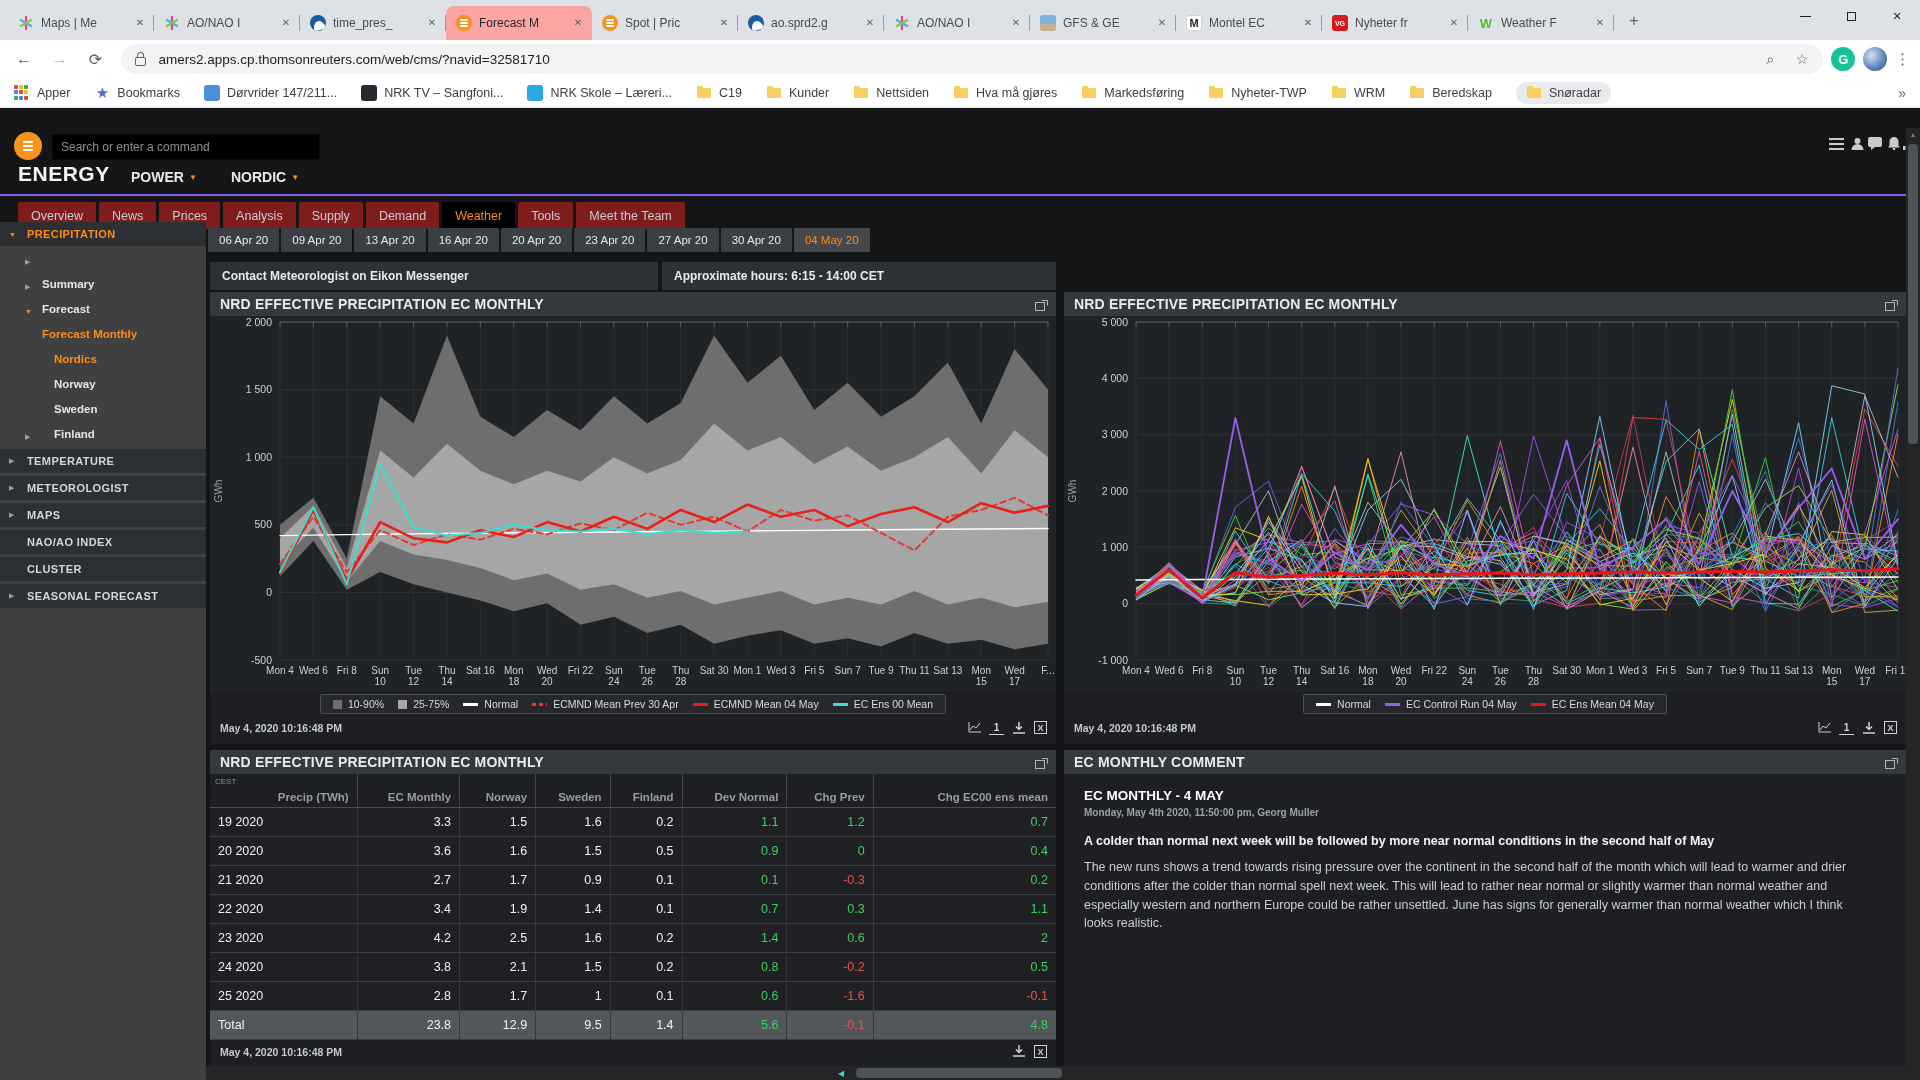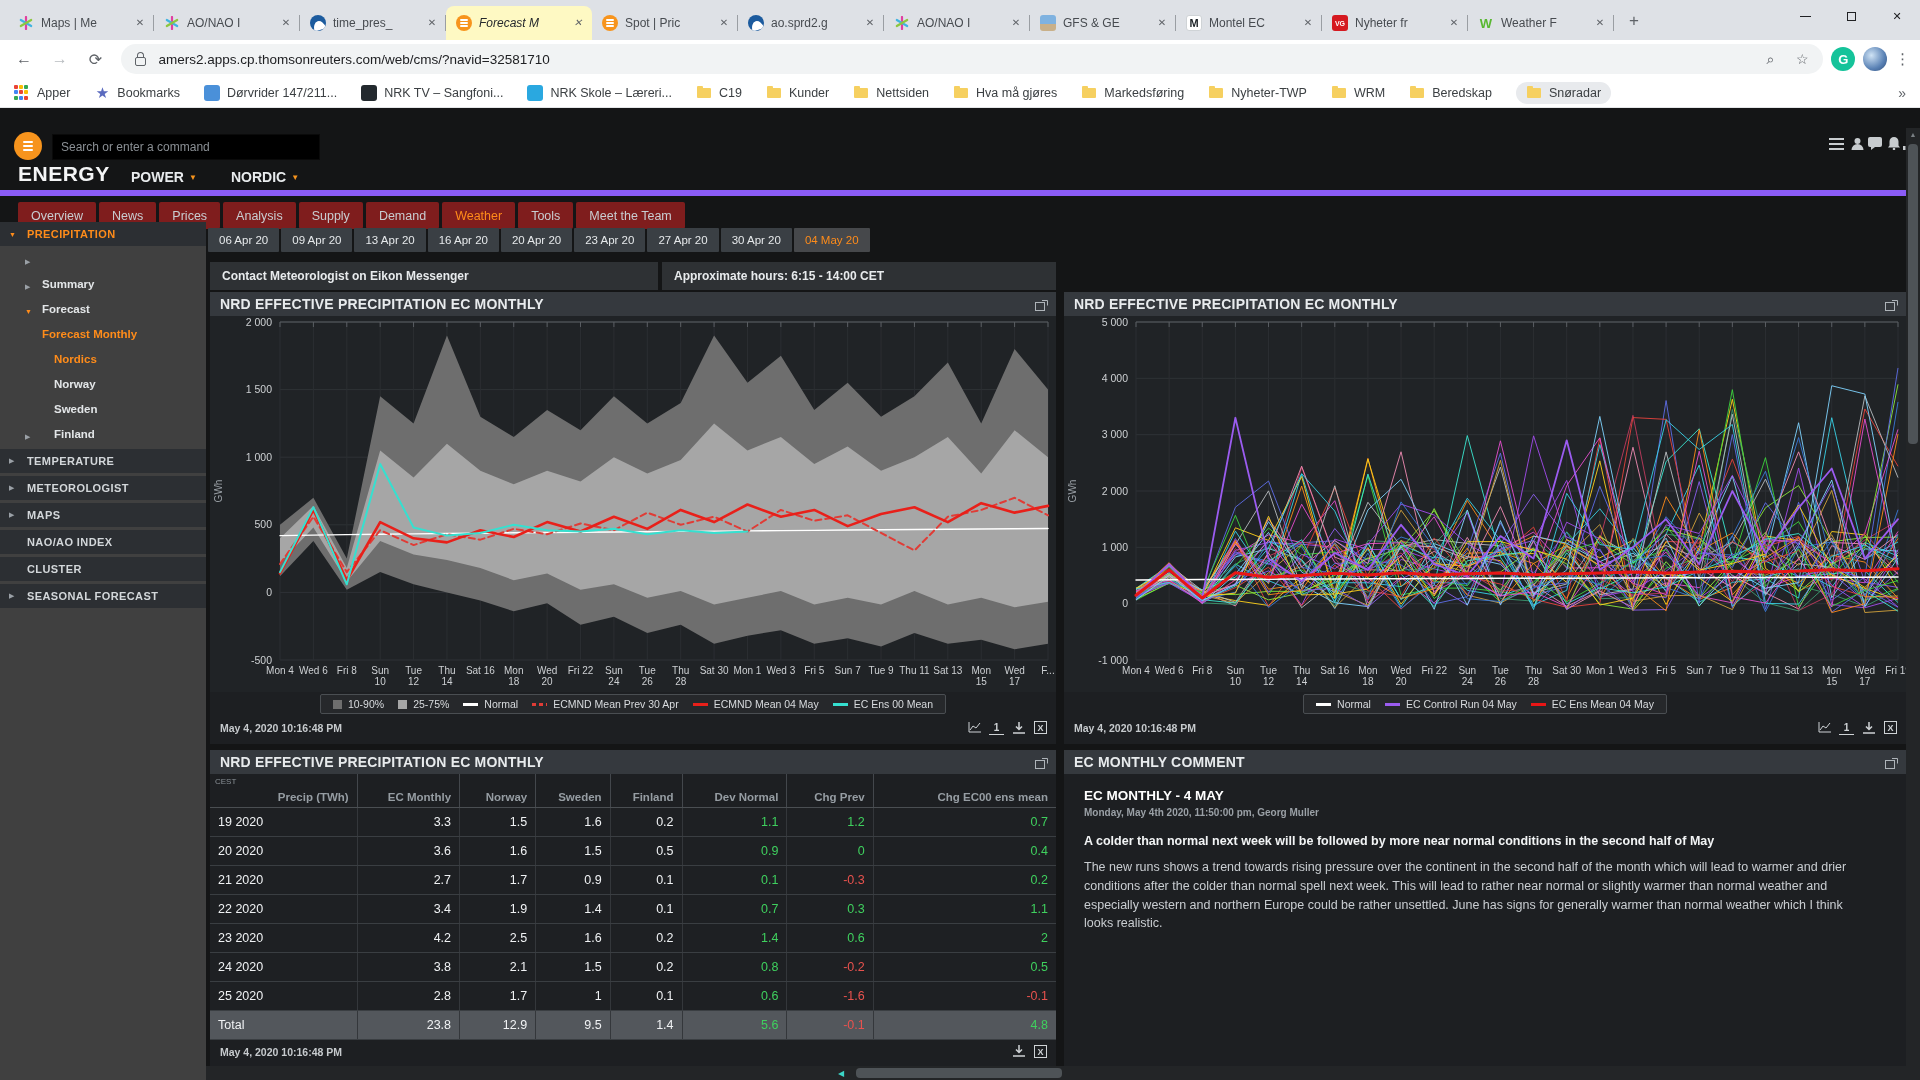--- a/index.html
+++ b/index.html
@@ -4,21 +4,21 @@
 <style>
   html,body{margin:0;padding:0;background:#000;}
   *{box-sizing:border-box;font-family:"Liberation Sans", sans-serif;}
   #screen{position:relative;width:1920px;height:1080px;overflow:hidden;background:#161819;}
 
   
   #tabbar{position:absolute;left:0;top:0;width:1920px;height:40px;background:#dee1e6;display:flex;}
   #tabs{display:flex;padding-left:8px;}
   .tab{position:relative;width:146px;height:34px;margin-top:6px;display:flex;align-items:center;gap:7px;padding:0 6px 0 10px;color:#474b50;font-size:12px;cursor:default;}
   .tab:not(.active):after{content:'';position:absolute;right:0;top:9px;height:16px;width:1px;background:#9a9ea3;}
-  .tab.active{background:#fef9c3;border-radius:8px 8px 0 0;color:#24282c;font-style:italic;}
+  .tab.active{background:#fca5a5;border-radius:8px 8px 0 0;color:#24282c;}
   .tab .tlabel{flex:1;white-space:nowrap;overflow:hidden;text-overflow:clip;}
   .tab .tclose{width:16px;height:16px;line-height:16px;text-align:center;font-size:10px;color:#5f6368;border-radius:8px;}
   .ticon{width:16px;height:16px;flex:0 0 16px;display:flex;align-items:center;justify-content:center;border-radius:3px;font-size:9px;font-weight:bold;}
   .ticon.eikon{background:#f7941d;border-radius:50%;color:#fff;}
   .ticon.eikon i{display:block;width:8px;height:2px;background:#fff;box-shadow:0 3px 0 #fff,0 -3px 0 #fff;border-radius:1px;}
   .ticon.noaa{background:#1c5b9e;border-radius:50%;position:relative;overflow:hidden;}
   .ticon.noaa:after{content:'';position:absolute;left:3px;top:6px;width:12px;height:9px;background:#fff;border-radius:50% 50% 0 0/100% 100% 0 0;transform:rotate(-18deg);}
   .ticon.montel{background:#fff;color:#1c2226;border:1px solid #cfd3d6;font-size:11px;}
   .ticon.vg{background:#d51920;color:#fff;font-size:7px;}
   .ticon.weatherw{background:transparent;color:#59b832;font-size:13px;}
@@ -59,28 +59,28 @@
 
   
   #app{position:absolute;left:0;top:108px;width:1920px;height:972px;background:#141516;}
   #cmdrow{position:absolute;left:0;top:22px;width:1920px;height:40px;}
   #eikonbtn{position:absolute;left:14px;top:2px;width:28px;height:28px;border-radius:50%;background:#f7941d;display:flex;align-items:center;justify-content:center;}
   #eikonbtn i{display:block;width:10px;height:2.5px;background:#fff;border-radius:1px;box-shadow:0 4px 0 #fff,0 -4px 0 #fff;}
   #cmdinput{position:absolute;left:52px;top:4px;width:268px;height:26px;background:#000;border:1px solid #0a0a0a;color:#9aa0a5;font-size:12px;padding:0 8px;outline:none;}
   #cmdinput::placeholder{color:#8a8f94;}
   .cmdic{position:absolute;top:6px;color:#c8cccf;}
 
-  #brandrow{position:absolute;left:0;top:52px;width:1920px;height:36px;border-bottom:6px solid #8b5cf6;}
+  #brandrow{position:absolute;left:0;top:52px;width:1920px;height:36px;border-bottom:2px solid #8b5cf6;}
   #brand{position:absolute;left:18px;top:2px;font-size:21px;font-weight:bold;color:#f4f5f6;letter-spacing:.5px;}
   .hmenu{position:absolute;top:9px;font-size:14px;font-weight:bold;color:#e8ebed;padding-left:19px;}
   .hmenu .arr{color:#f7941d;font-size:8px;vertical-align:2px;margin-left:5px;}
 
   #navrow{position:absolute;left:0;top:94px;width:1920px;height:30px;display:flex;gap:3px;padding-left:18px;}
   .navtab{height:27px;padding:0 13px;background:#7f1d1d;color:#c9cdd1;font-size:12.5px;display:flex;align-items:center;border-radius:2px;}
-  .navtab.active{background:#7f1d1d;color:#ff8c1a;}
+  .navtab.active{background:#000000;color:#ff8c1a;}
 
   #sidebar{position:absolute;left:0;top:114px;width:206px;height:1042px;background:#404040;padding-top:0;}
   .side0{position:relative;height:24px;margin:0 0 3px 0;background:#2c2f33;display:flex;align-items:center;}
   .side0 .arr{position:absolute;left:9px;font-size:7px;color:#9aa0a6;}
   .side0 .lbl{margin-left:27px;font-size:11px;font-weight:bold;letter-spacing:.4px;color:#d3d7da;}
   .sideitem{position:relative;height:25px;display:flex;align-items:center;}
   .sideitem .arr{position:absolute;left:25px;font-size:7px;color:#9aa0a6;}
   .sideitem .lbl{margin-left:42px;font-size:11.5px;font-weight:bold;color:#e3e6e8;margin-top:44px;}
   .sideitem.lvl2 .lbl{margin-left:54px;}
   .orange{color:#ff8c1a !important;}

